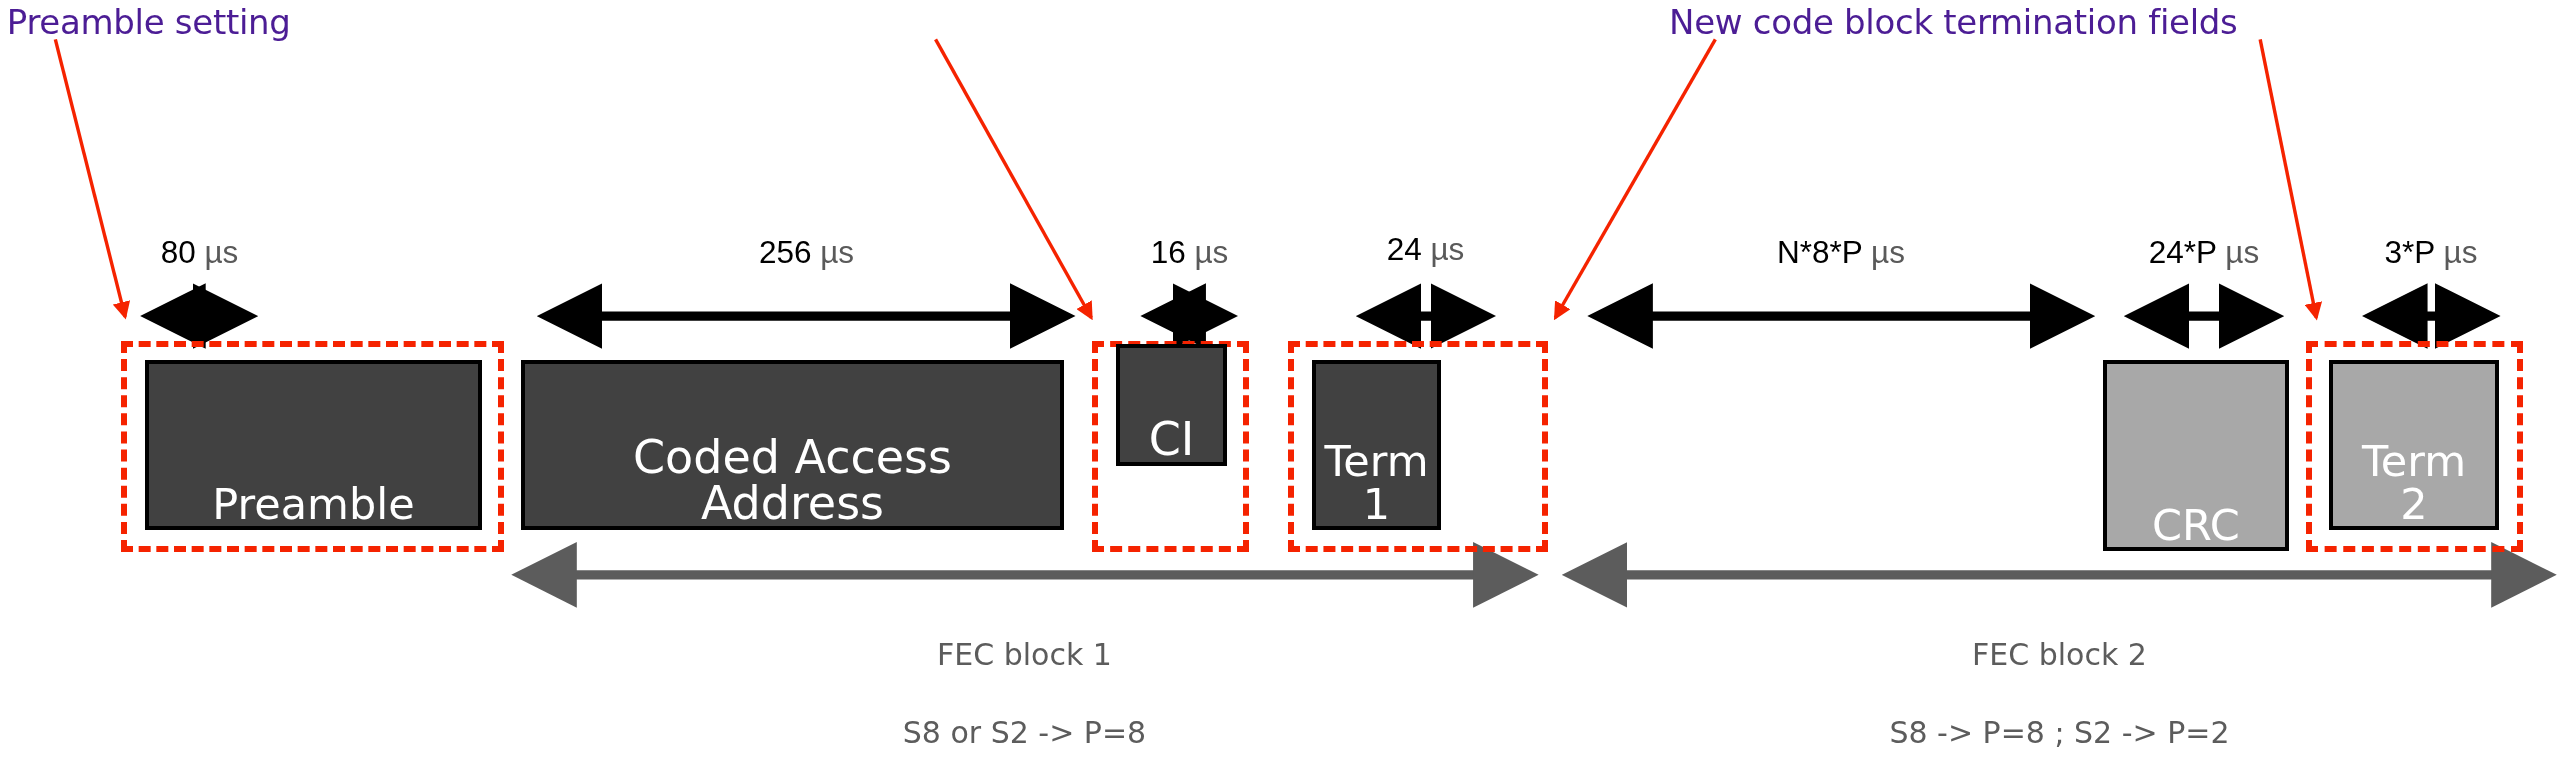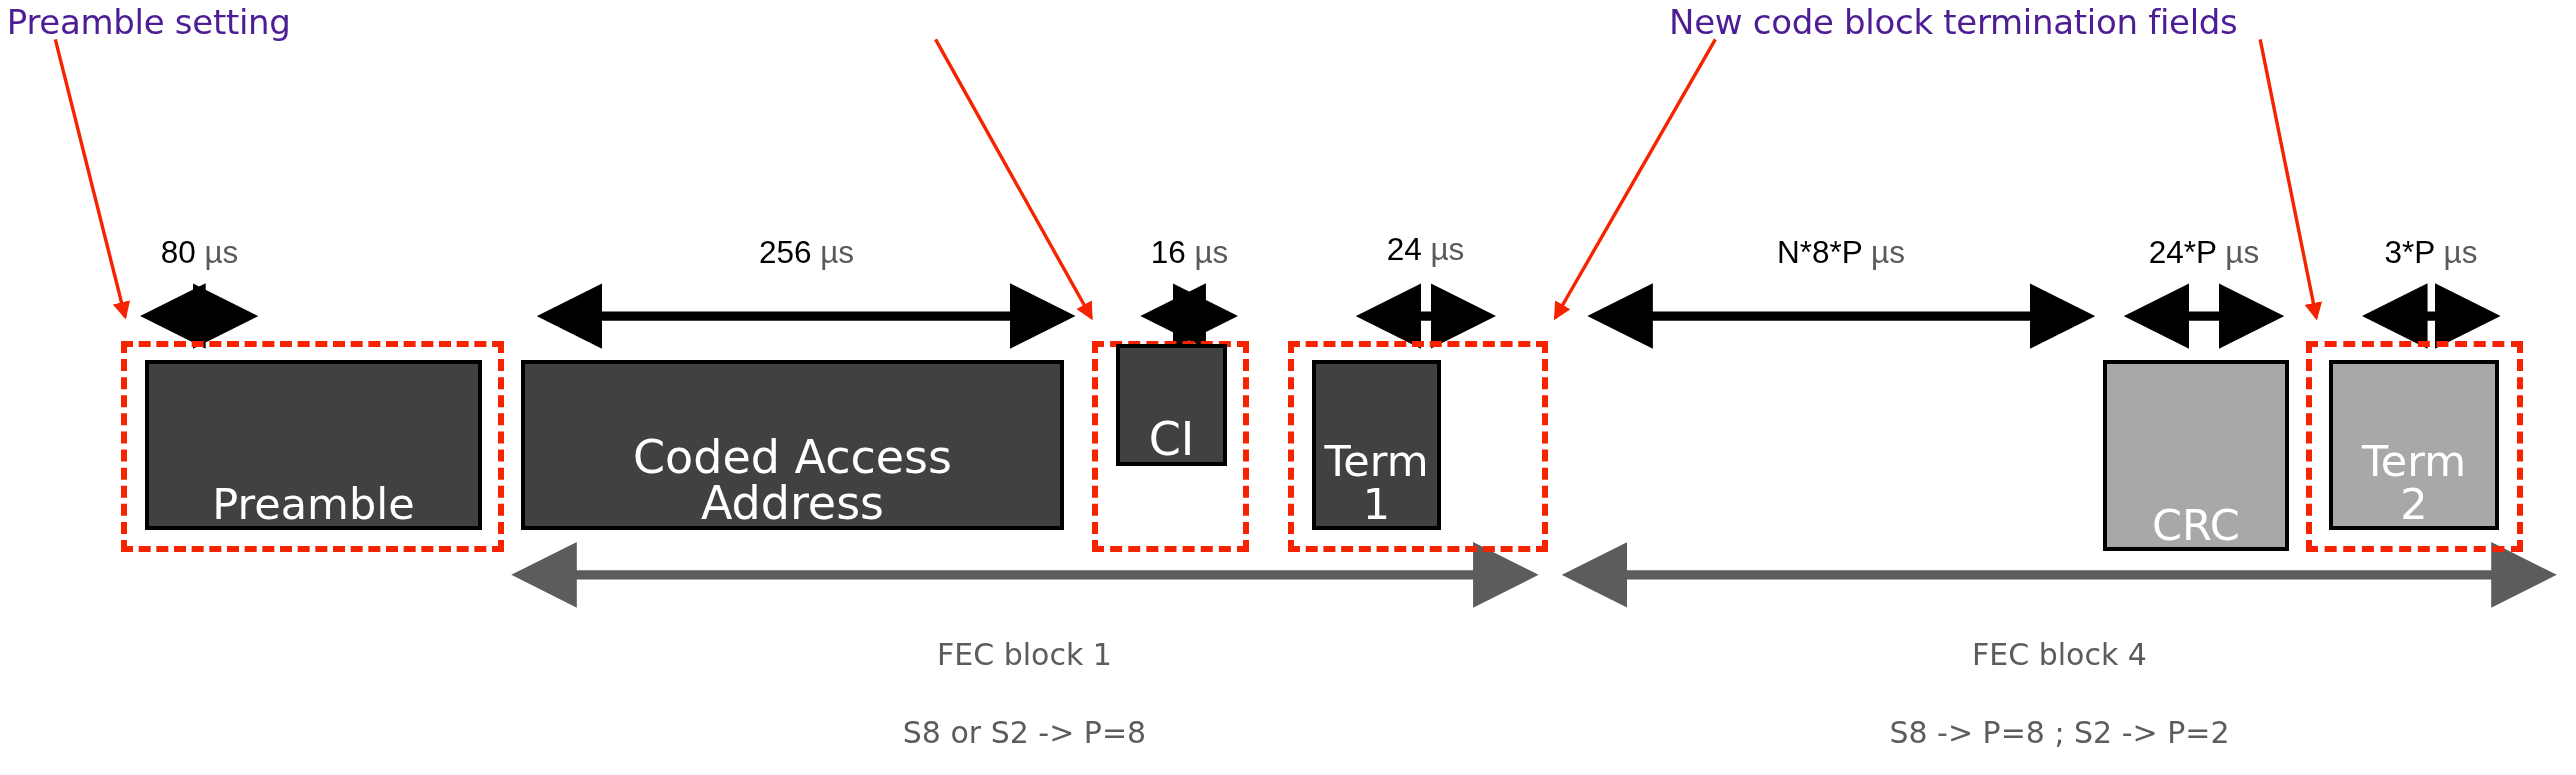--- a/index.html
+++ b/index.html
@@ -214,19 +214,19 @@
 2</span>
   </div>
 
   <div class="fec-caption" style="left:524px; top:596px; width:1001px;">
     <div>FEC block 1</div>
     <div>S8 or S2 -&gt; P=8</div>
     
   </div>
 
   <div class="fec-caption" style="left:1575px; top:596px; width:969px;">
-    <div>FEC block 4</div>
+    <div>FEC block 2</div>
     <div>S8 -&gt; P=8 ; S2 -&gt; P=2</div>
     
   </div>
 
 </div>
 
 
 </body></html>

